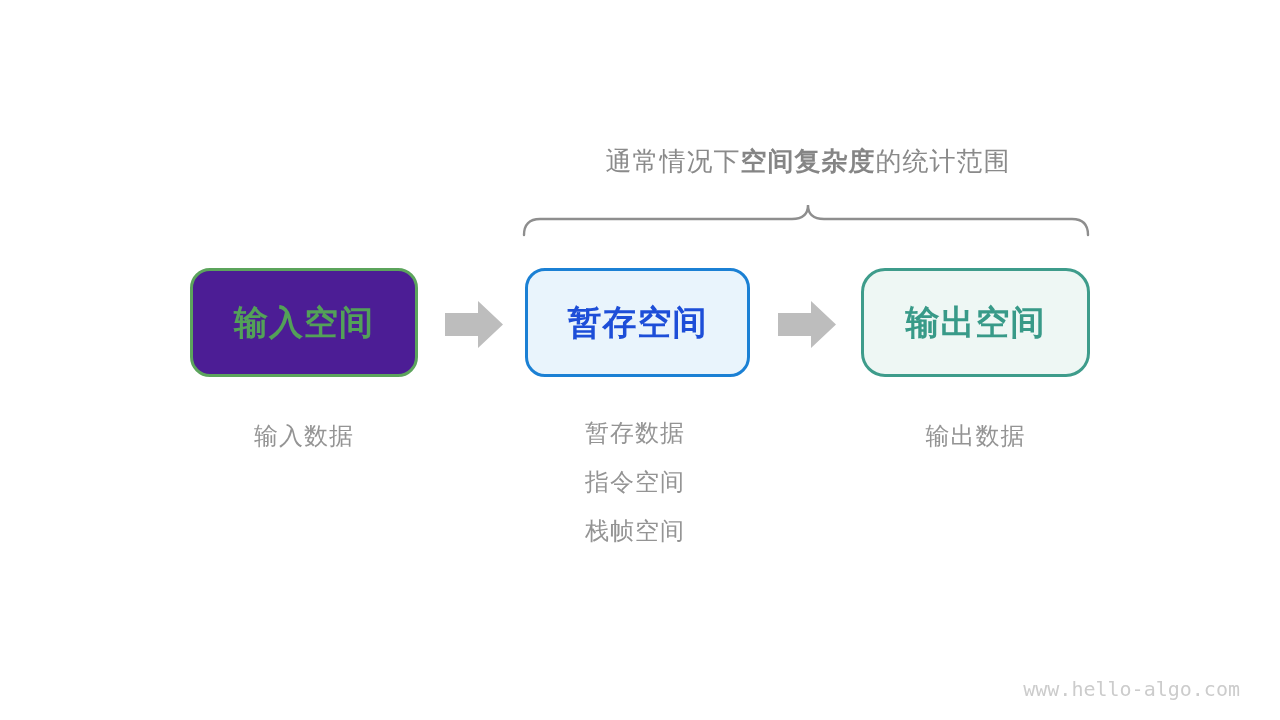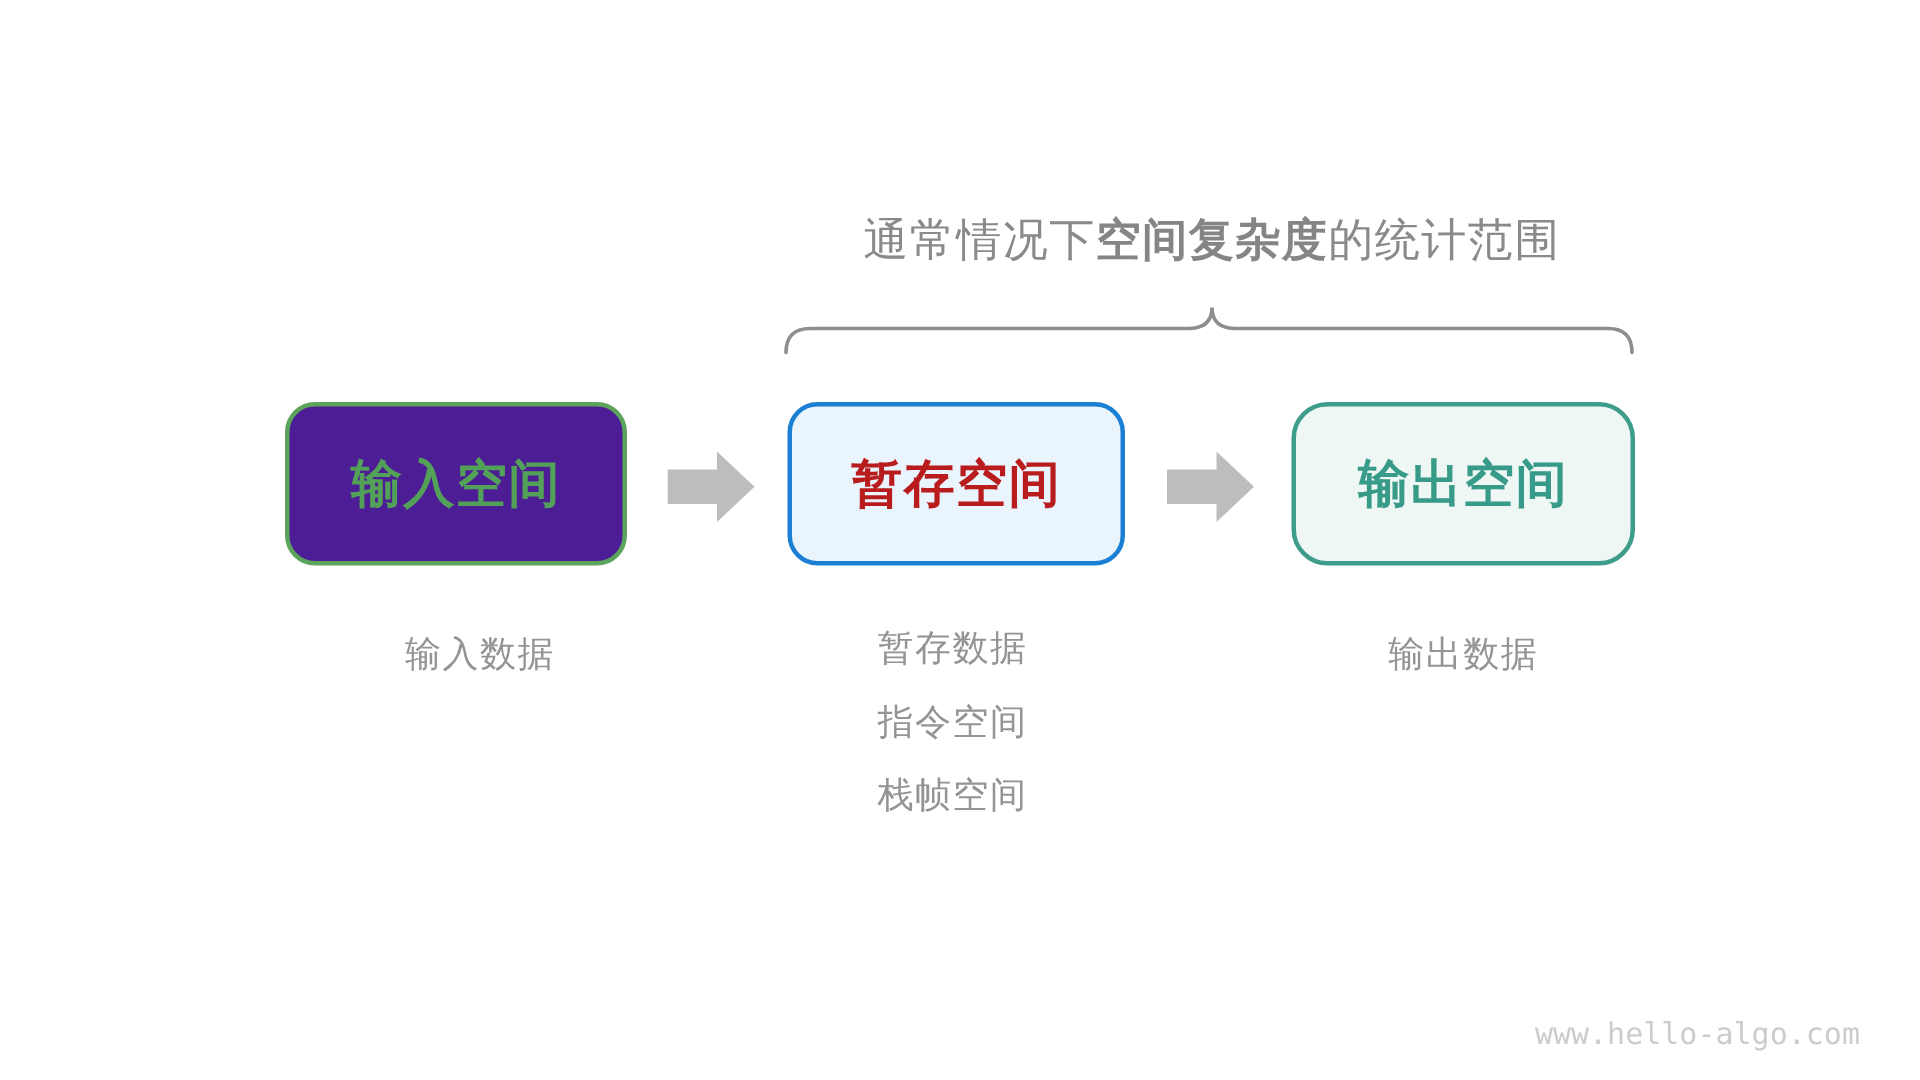--- a/index.html
+++ b/index.html
@@ -9,21 +9,21 @@
     width: 1280px; height: 720px;
     position: relative; overflow: hidden;
   }
   .canvas {
     position: absolute; left: 0; top: 0;
     width: 1280px; height: 720px; background: #ffffff;
   }
   .scope-title {
     position: absolute; left: 522px; top: 146px; width: 572px;
     text-align: center;
-    font-size: 30px; line-height: 30px;
+    font-size: 26px; line-height: 30px;
     color: #8a8a8a; letter-spacing: 1px;
     white-space: nowrap;
   }
   .scope-title b { font-weight: bold; color: #858585; }
   .brace-svg {
     position: absolute; left: 522px; top: 202px;
     width: 568px; height: 36px;
   }
   .space-box {
     position: absolute; top: 268px; height: 109px;
@@ -37,21 +37,21 @@
   .box-output { left: 861px; width: 229px; }
   .arrow-svg {
     position: absolute; top: 301px; width: 58px; height: 47px;
   }
   .arrow-1 { left: 445px; }
   .arrow-2 { left: 778px; }
   .note {
     font-size: 24px; color: #949494; letter-spacing: 1px;
   }
   .note-input {
-    position: absolute; left: 206px; top: 420px; width: 228px;
+    position: absolute; left: 190px; top: 420px; width: 228px;
     text-align: center;
   }
   .note-temp {
     position: absolute; left: 585px; top: 408px;
     text-align: right;
   }
   .note-temp .note-line { height: 49px; line-height: 49px; }
   .note-output {
     position: absolute; left: 861px; top: 420px; width: 229px;
     text-align: center;
@@ -76,21 +76,21 @@
   </svg>
 
   <div class="space-box box-input" style="border-color: rgb(92, 164, 92); background-color: #4c1d95; color: rgb(83, 161, 88); align-items: center;">
     <span>输入空间</span>
   </div>
 
   <svg class="arrow-svg arrow-1" viewBox="0 0 58 47" aria-hidden="true">
     <polygon points="0,12 33,12 33,0 58,23.5 33,47 33,35 0,35" fill="#BDBDBD"></polygon>
   </svg>
 
-  <div class="space-box box-temp" style="border-color: rgb(27, 128, 212); background-color: rgb(233, 244, 252); color: #b91c1c;">
+  <div class="space-box box-temp" style="border-color: rgb(27, 128, 212); background-color: rgb(233, 244, 252); color: #1d4ed8;">
     <span>暂存空间</span>
   </div>
 
   <svg class="arrow-svg arrow-2" viewBox="0 0 58 47" aria-hidden="true">
     <polygon points="0,12 33,12 33,0 58,23.5 33,47 33,35 0,35" fill="#BDBDBD"></polygon>
   </svg>
 
   <div class="space-box box-output" style="border-color: rgb(62, 156, 139); background-color: rgb(238, 247, 244); color: rgb(56, 154, 136); border-radius: 24px;">
     <span>输出空间</span>
   </div>

